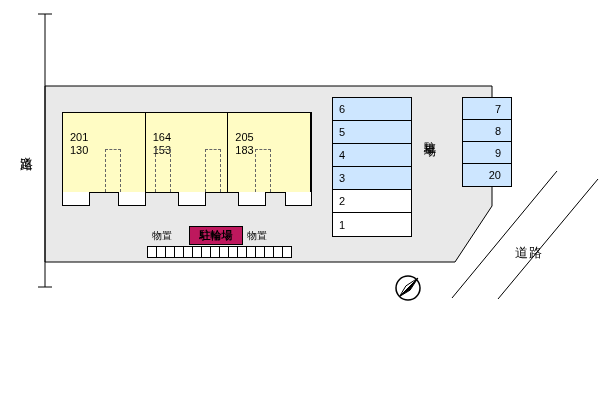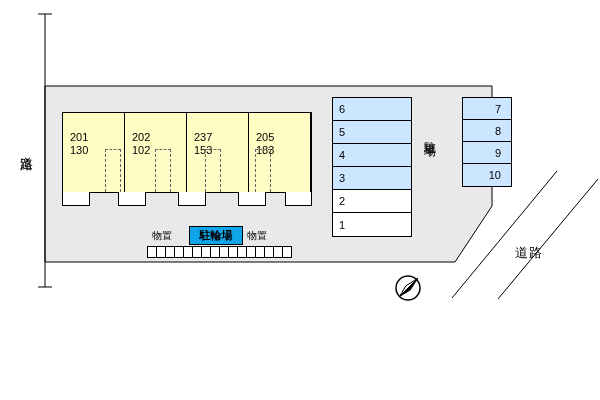--- a/index.html
+++ b/index.html
@@ -39,21 +39,21 @@
 
   
   .v-text{writing-mode:vertical-rl;text-orientation:upright;}
   .road-left{left:17px;top:146px;font-size:13px;letter-spacing:2px;}
   .road-right{left:515px;top:244px;font-size:13px;letter-spacing:1px;}
   .parking-lot-label{left:421px;top:131px;font-size:12px;letter-spacing:2px;}
   .storage-label{top:229px;font-size:10px;}
   .storage-left{left:152px;}
   .storage-right{left:247px;}
   .bicycle-box{
-    left:189px;top:226px;width:54px;height:19px;background:#0ea5e9;
+    left:189px;top:226px;width:54px;height:19px;background:#be185d;
     border:1px solid #000;box-sizing:border-box;
     font-size:11px;font-weight:bold;display:flex;align-items:center;justify-content:center;
   }
   .shed-strip{
     left:147px;top:246px;width:145px;height:12px;background:#fff;
     border:1px solid #000;box-sizing:border-box;display:flex;
   }
   .shed-cell{flex:1 1 auto;border-right:1px solid #000;}
   .shed-cell:last-child{border-right:none;}
 </style>
@@ -78,27 +78,21 @@
 
   <div class="building" style="background-color: rgb(255, 252, 196);">
     <div class="unit">
       <div class="unit-label">
         <span>201</span>
         <span>130</span>
       </div>
     </div>
     <div class="unit">
       <div class="unit-label">
-        <span>202</span>
-        <span>102</span>
-      </div>
-    </div>
-    <div class="unit">
-      <div class="unit-label">
-        <span>237</span>
+        <span>164</span>
         <span>153</span>
       </div>
     </div>
     <div class="unit">
       <div class="unit-label">
         <span>205</span>
         <span>183</span>
       </div>
     </div>
     <div class="stairs" style="left:42px;"></div>
@@ -138,21 +132,21 @@
     <div class="pcell" style="background-color: rgb(205, 230, 255);">
         <span>7</span>
       </div>
     <div class="pcell" style="background-color: rgb(205, 230, 255);">
         <span>8</span>
       </div>
     <div class="pcell" style="background-color: rgb(205, 230, 255);">
         <span>9</span>
       </div>
     <div class="pcell" style="background-color: rgb(205, 230, 255);">
-        <span>10</span>
+        <span>20</span>
       </div>
   </div>
 
   <div class="abs v-text road-left">道路</div>
   <div class="abs road-right">道路</div>
   <div class="abs v-text parking-lot-label">駐車場</div>
   <div class="abs storage-label storage-left">物置</div>
   <div class="abs bicycle-box">駐輪場</div>
   <div class="abs storage-label storage-right">物置</div>
 

